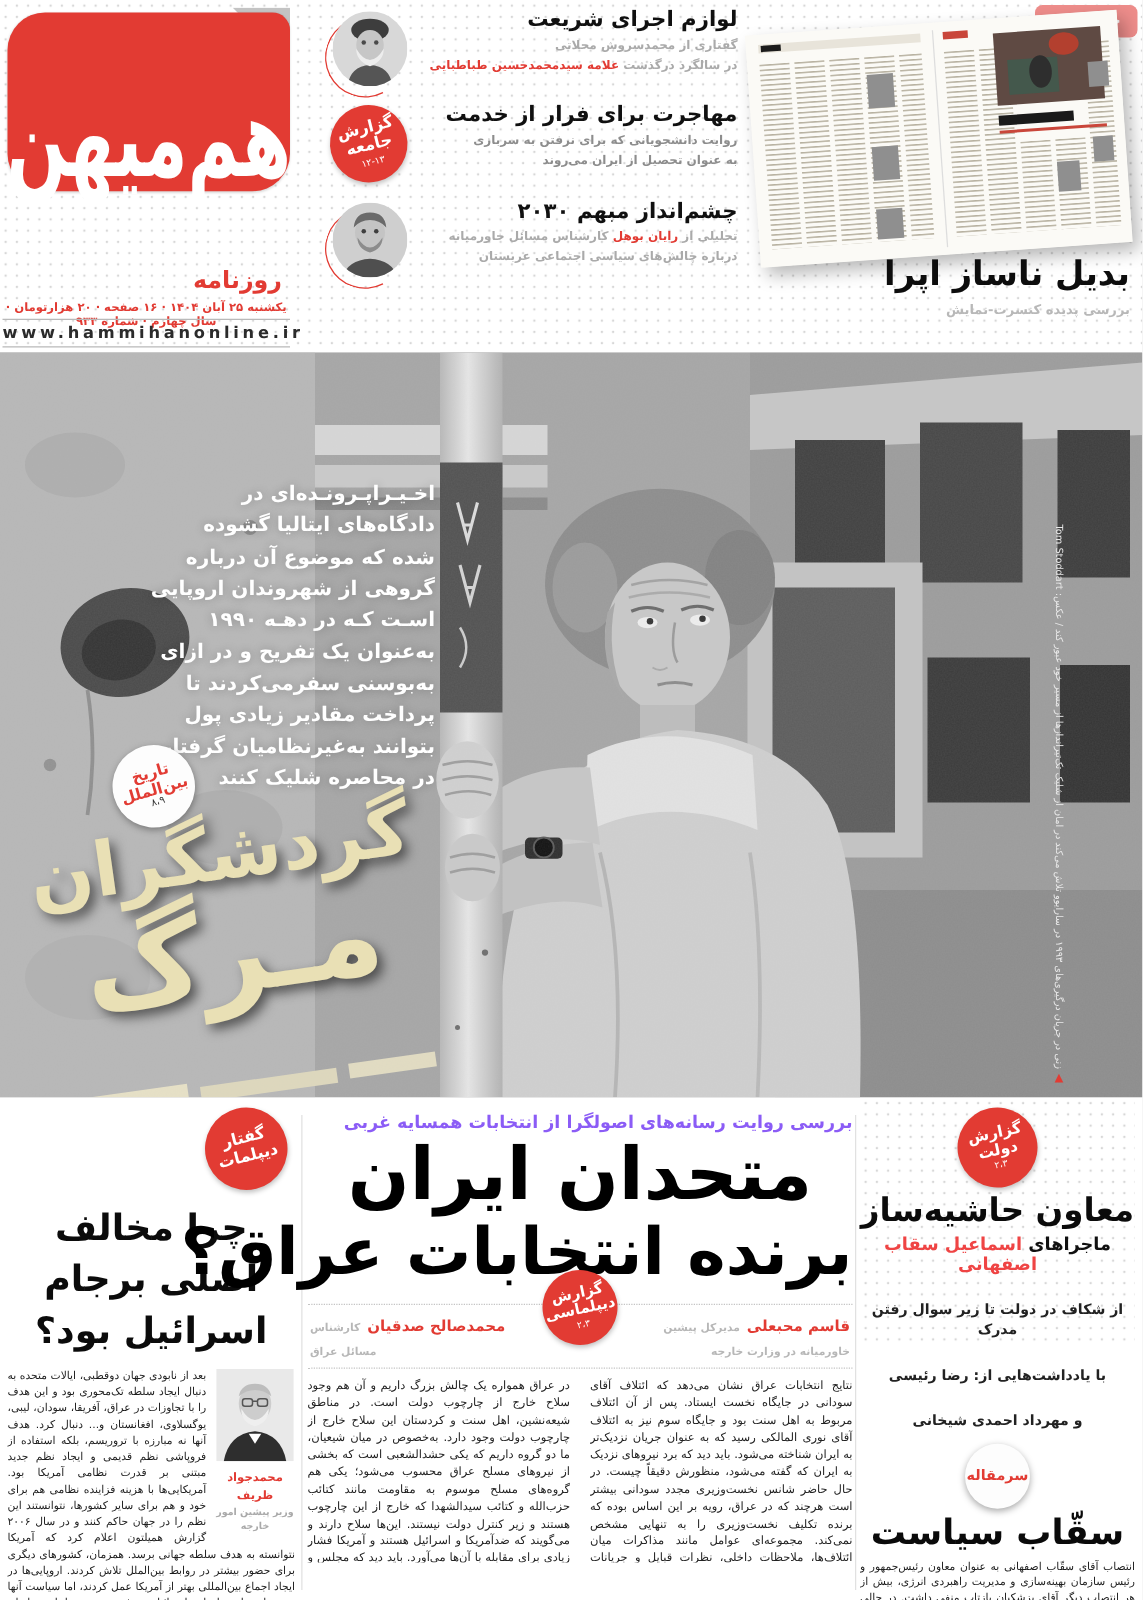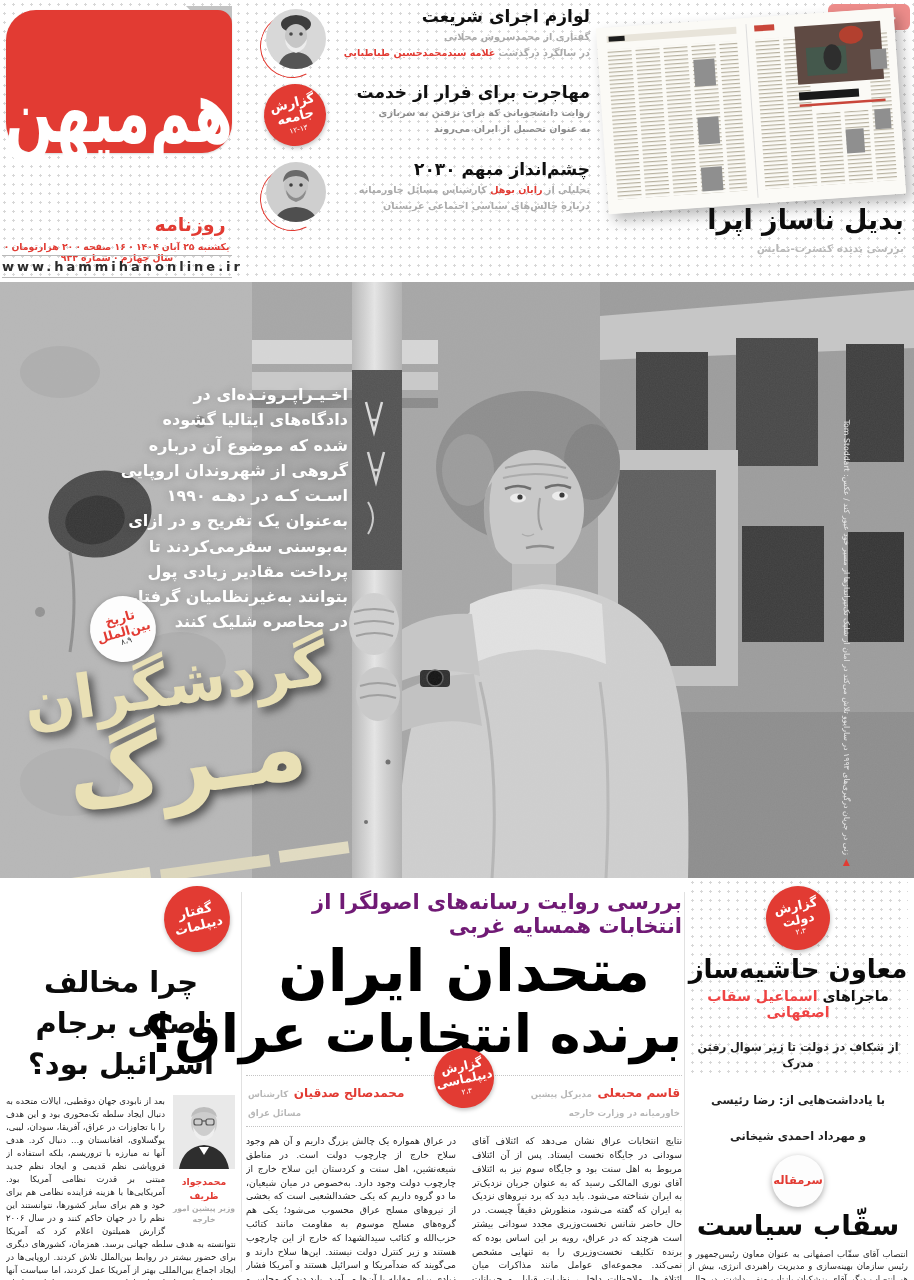--- a/index.html
+++ b/index.html
@@ -87,21 +87,21 @@
   .dtalk-badge .b1,.dtalk-badge .b2{font-size:13px;font-weight:bold;}
   .hL{margin-top:76px;font-size:29px;font-weight:bold;text-align:center;color:#0b0b0b;line-height:1.42;}
   .bodyL{position:relative;margin-top:9px;font-size:8.6px;line-height:1.52;text-align:justify;
          color:#1c1c1c;height:238px;overflow:hidden;}
   .zarif{float:right;width:64px;margin-left:7px;margin-bottom:3px;text-align:center;}
   .zarif .zname{color:#e23b33;font-size:9.3px;font-weight:bold;margin-top:2px;}
   .zarif .zrole{color:#a9a9a9;font-size:7.6px;font-weight:bold;}
 
   
   .colM{position:absolute;left:246px;top:12px;width:436px;}
-  .kicker{font-size:21px;font-weight:bold;color:#701a75;text-align:right;}
+  .kicker{font-size:14px;font-weight:bold;color:#8b5cf6;text-align:right;}
   .hM1{font-size:58px;font-weight:bold;color:#000;text-align:center;line-height:1.08;white-space:nowrap;margin-top:2px;}
   .hM2{font-size:52px;font-weight:bold;color:#000;text-align:center;line-height:1.05;white-space:nowrap;margin-top:4px;}
   .bylines{position:relative;margin-top:14px;border-top:1px dotted #c4c4c4;border-bottom:1px dotted #c4c4c4;
            padding:6px 2px;display:flex;justify-content:space-between;align-items:flex-start;}
   .bygroup{width:186px;font-weight:bold;}
   .bygroup.r{text-align:right;} .bygroup.l{text-align:left;}
   .by-name{color:#e23b33;font-size:12px;} .by-role{color:#b7b7b7;font-size:8.6px;}
   .dip-badge{position:absolute;left:50%;top:-28px;transform:translateX(-50%) rotate(-12deg);
              width:60px;height:60px;z-index:2;}
   .dip-badge .b1,.dip-badge .b2{font-size:12px;font-weight:bold;}

